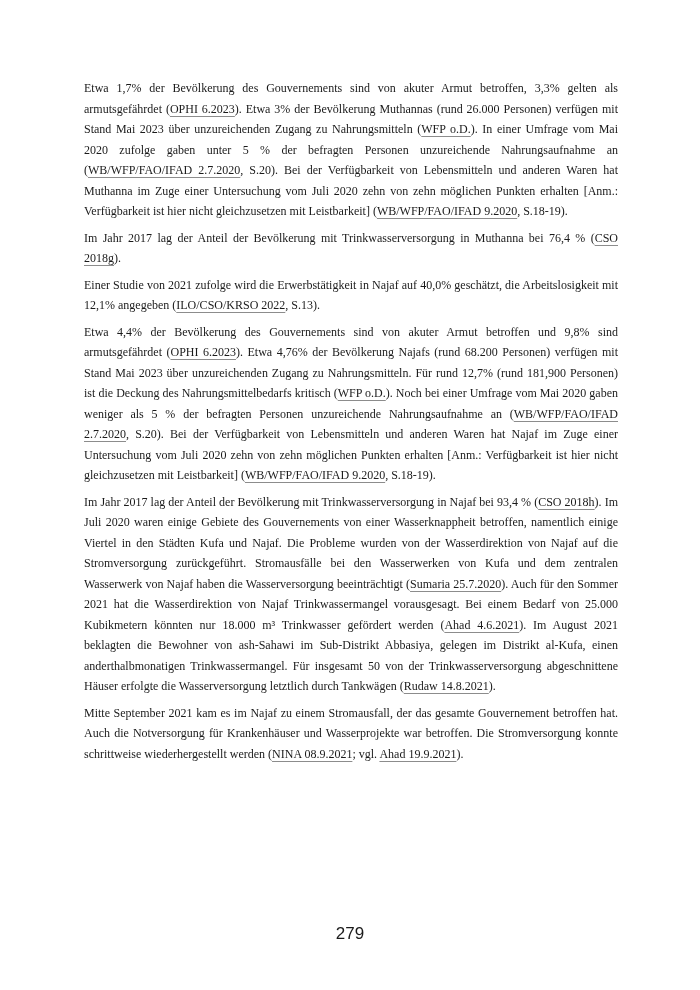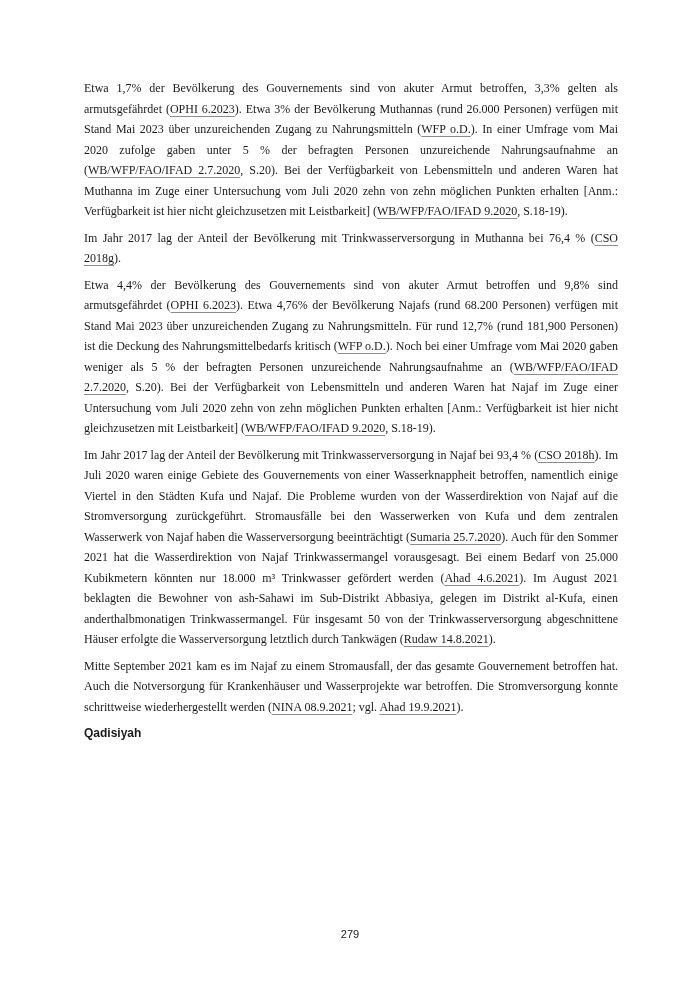--- a/index.html
+++ b/index.html
@@ -37,31 +37,31 @@
     text-decoration-color: var(--underline-color, #8c8c8c);
     text-decoration-thickness: 1px;
     text-underline-offset: 3px;
   }
   .footer {
     position: absolute;
     top: 926px;
     left: 0;
     width: 700px;
     text-align: center;
-    font-size: 11px;
+    font-size: 17px;
     line-height: 16px;
   }
 </style>
 </head>
 <body style="background: rgb(255, 255, 255);">
 
 <main class="doc">
     <p class="para">Etwa 1,7% der Bevölkerung des Gouvernements sind von akuter Armut betroffen, 3,3% gelten als armutsgefährdet (<span class="cite">OPHI 6.2023</span>). Etwa 3% der Bevölkerung Muthannas (rund 26.000 Personen) verfügen mit Stand Mai 2023 über unzureichenden Zugang zu Nahrungsmitteln (<span class="cite">WFP o.D.</span>). In einer Umfrage vom Mai 2020 zufolge gaben unter 5 % der befragten Personen unzureichende Nahrungsaufnahme an (<span class="cite">WB/WFP/FAO/IFAD 2.7.2020</span>, S.20). Bei der Verfügbarkeit von Lebensmitteln und anderen Waren hat Muthanna im Zuge einer Untersuchung vom Juli 2020 zehn von zehn möglichen Punkten erhalten [Anm.: Verfügbarkeit ist hier nicht gleichzusetzen mit Leistbarkeit] (<span class="cite">WB/WFP/FAO/IFAD 9.2020</span>, S.18-19).</p>
     <p class="para">Im Jahr 2017 lag der Anteil der Bevölkerung mit Trinkwasserversorgung in Muthanna bei 76,4 % (<span class="cite">CSO 2018g</span>).</p>
+    <p class="para">Einer Studie von 2021 zufolge wird die Erwerbstätigkeit in Najaf auf 40,0% geschätzt, die Arbeitslosigkeit mit 12,1% angegeben (<span class="cite">ILO/CSO/KRSO 2022</span>, S.13).</p>
     <p class="para">Etwa 4,4% der Bevölkerung des Gouvernements sind von akuter Armut betroffen und 9,8% sind armutsgefährdet (<span class="cite">OPHI 6.2023</span>). Etwa 4,76% der Bevölkerung Najafs (rund 68.200 Personen) verfügen mit Stand Mai 2023 über unzureichenden Zugang zu Nahrungsmitteln. Für rund 12,7% (rund 181,900 Personen) ist die Deckung des Nahrungsmittelbedarfs kritisch (<span class="cite">WFP o.D.</span>). Noch bei einer Umfrage vom Mai 2020 gaben weniger als 5 % der befragten Personen unzureichende Nahrungsaufnahme an (<span class="cite">WB/WFP/FAO/IFAD 2.7.2020</span>, S.20). Bei der Verfügbarkeit von Lebensmitteln und anderen Waren hat Najaf im Zuge einer Untersuchung vom Juli 2020 zehn von zehn möglichen Punkten erhalten [Anm.: Verfügbarkeit ist hier nicht gleichzusetzen mit Leistbarkeit] (<span class="cite">WB/WFP/FAO/IFAD 9.2020</span>, S.18-19).</p>
     <p class="para">Im Jahr 2017 lag der Anteil der Bevölkerung mit Trinkwasserversorgung in Najaf bei 93,4 % (<span class="cite">CSO 2018h</span>). Im Juli 2020 waren einige Gebiete des Gouvernements von einer Wasserknappheit betroffen, namentlich einige Viertel in den Städten Kufa und Najaf. Die Probleme wurden von der Wasserdirektion von Najaf auf die Stromversorgung zurückgeführt. Stromausfälle bei den Wasserwerken von Kufa und dem zentralen Wasserwerk von Najaf haben die Wasserversorgung beeinträchtigt (<span class="cite">Sumaria 25.7.2020</span>). Auch für den Sommer 2021 hat die Wasserdirektion von Najaf Trinkwassermangel vorausgesagt. Bei einem Bedarf von 25.000 Kubikmetern könnten nur 18.000 m³ Trinkwasser gefördert werden (<span class="cite">Ahad 4.6.2021</span>). Im August 2021 beklagten die Bewohner von ash-Sahawi im Sub-Distrikt Abbasiya, gelegen im Distrikt al-Kufa, einen anderthalbmonatigen Trinkwassermangel. Für insgesamt 50 von der Trinkwasserversorgung abgeschnittene Häuser erfolgte die Wasserversorgung letztlich durch Tankwägen (<span class="cite">Rudaw 14.8.2021</span>).</p>
     <p class="para">Mitte September 2021 kam es im Najaf zu einem Stromausfall, der das gesamte Gouvernement betroffen hat. Auch die Notversorgung für Krankenhäuser und Wasserprojekte war betroffen. Die Stromversorgung konnte schrittweise wiederhergestellt werden (<span class="cite">NINA 08.9.2021</span>; vgl. <span class="cite">Ahad 19.9.2021</span>).</p>
-    <h2 class="heading">Qadisiyah</h2>
   </main>
 
 <div class="footer">
   <span>279</span>
 </div>
 
 </body></html>

